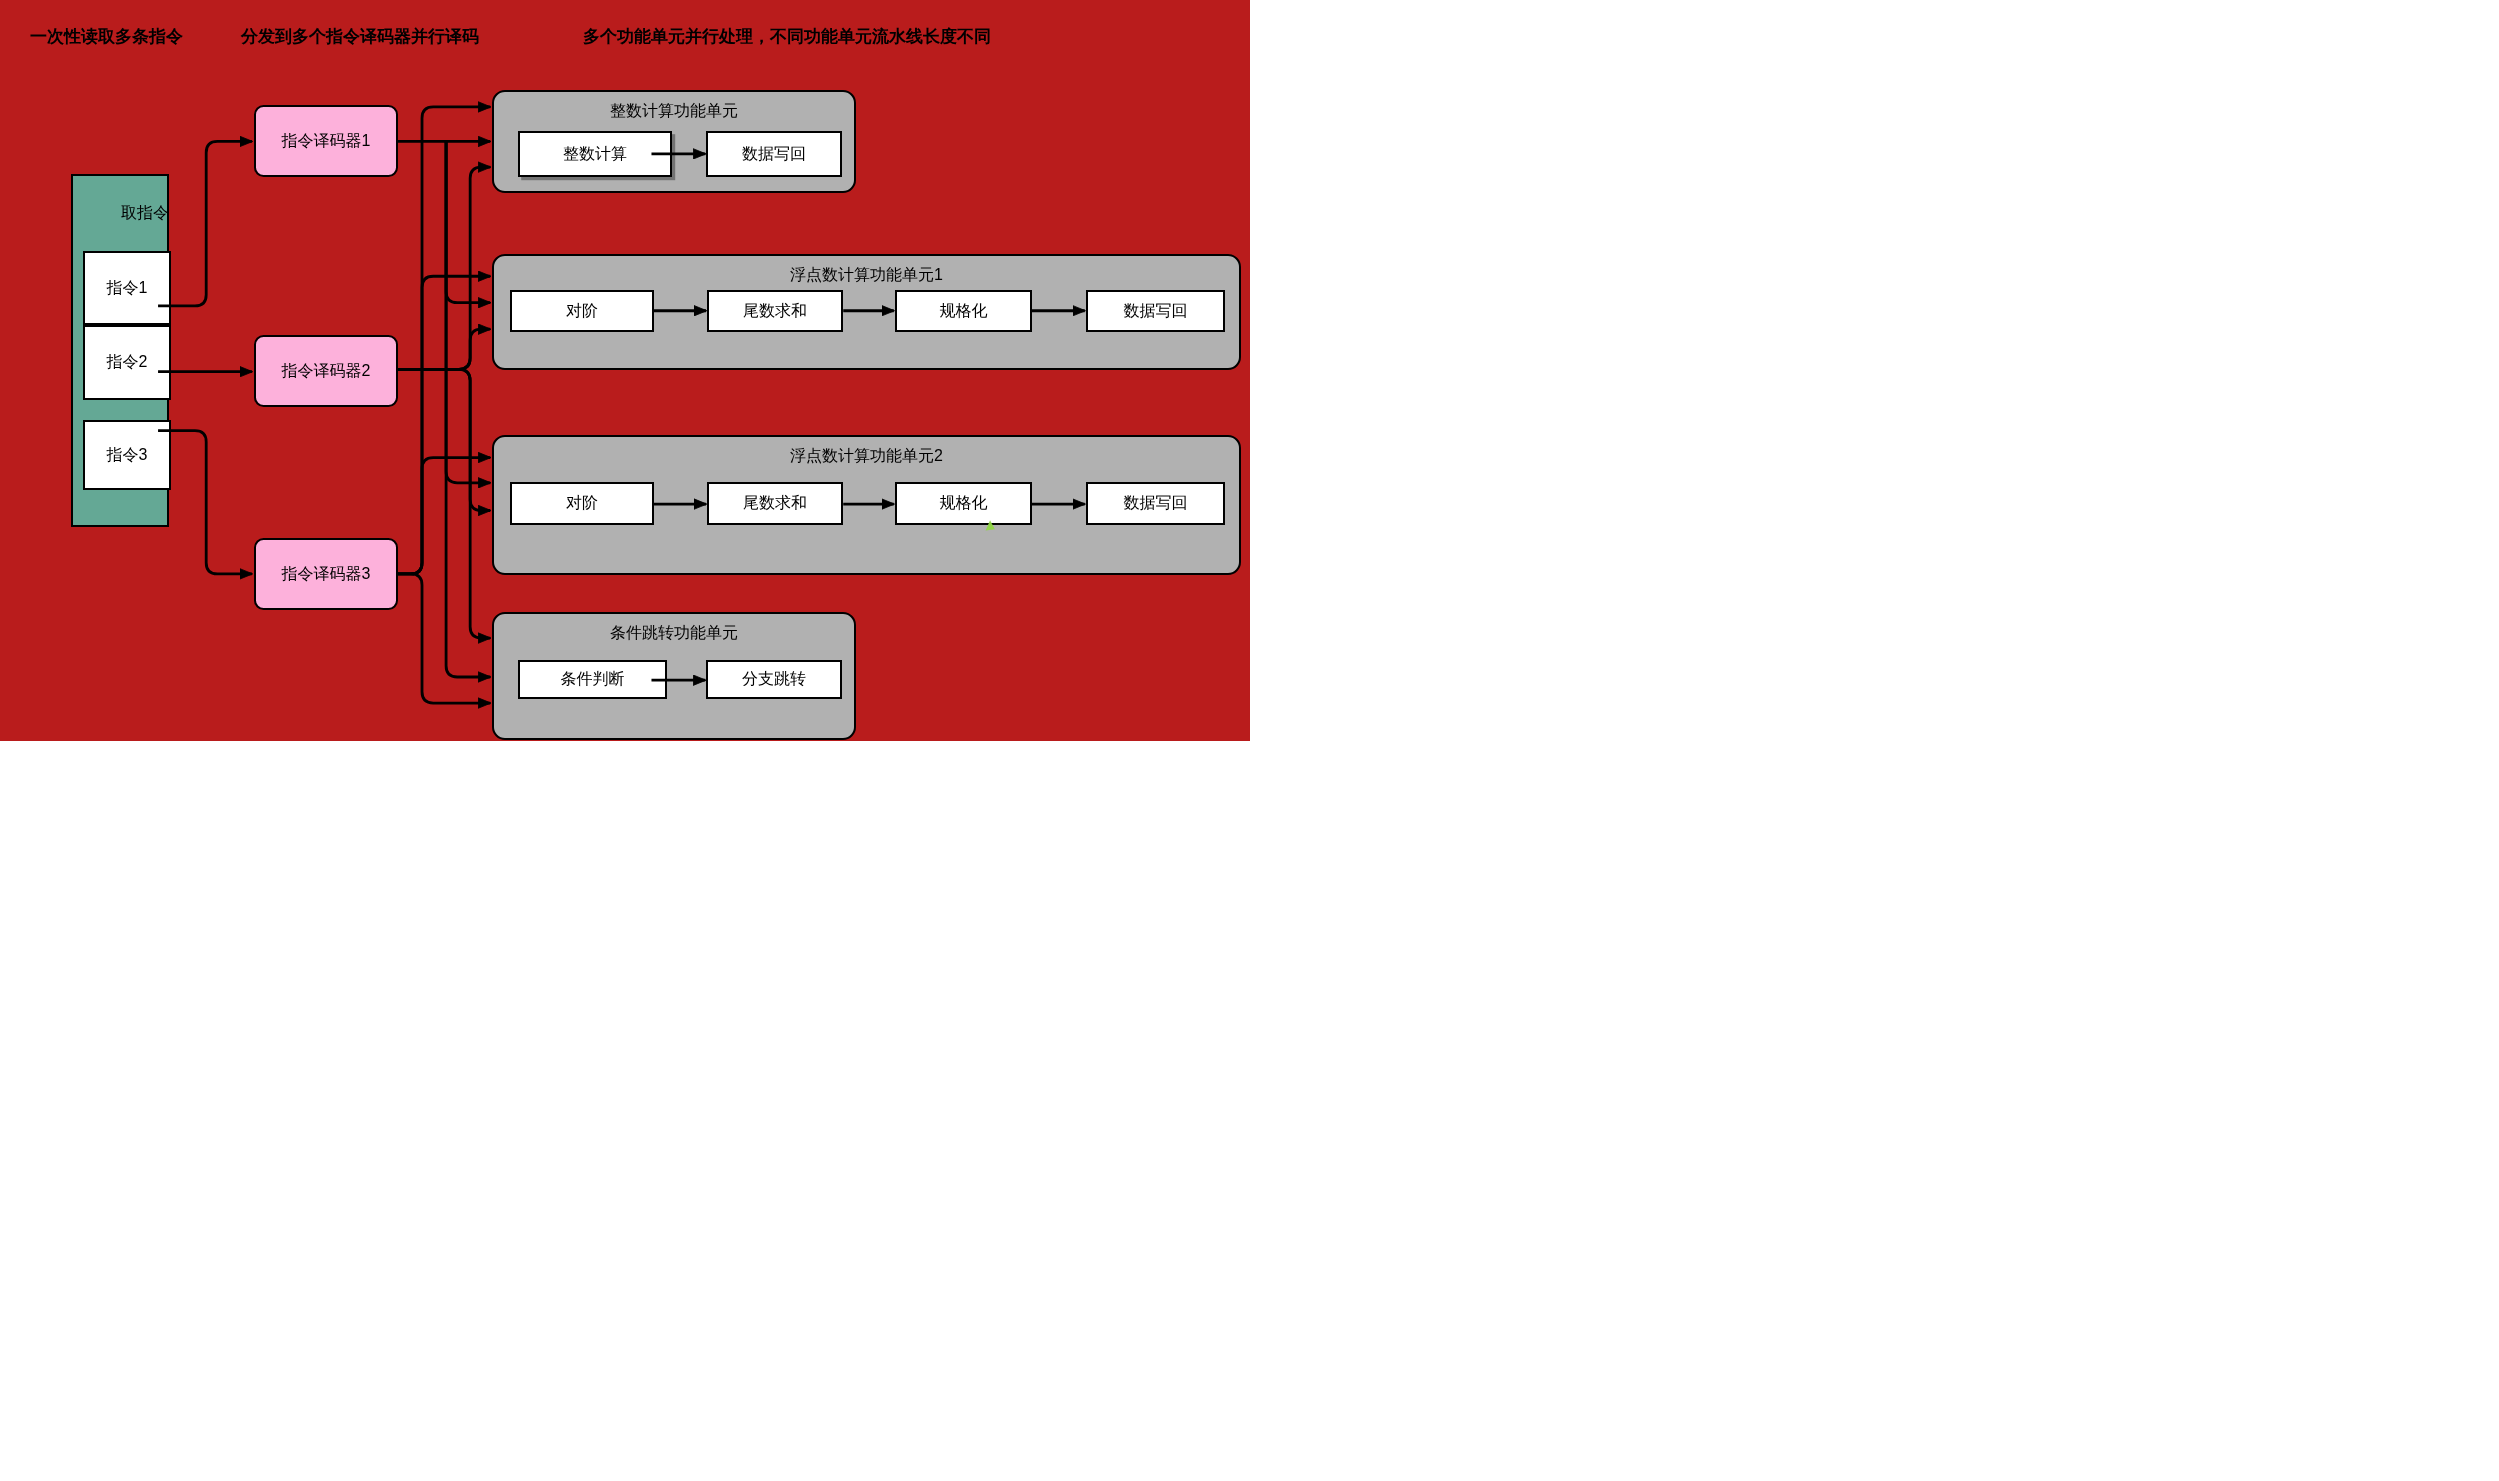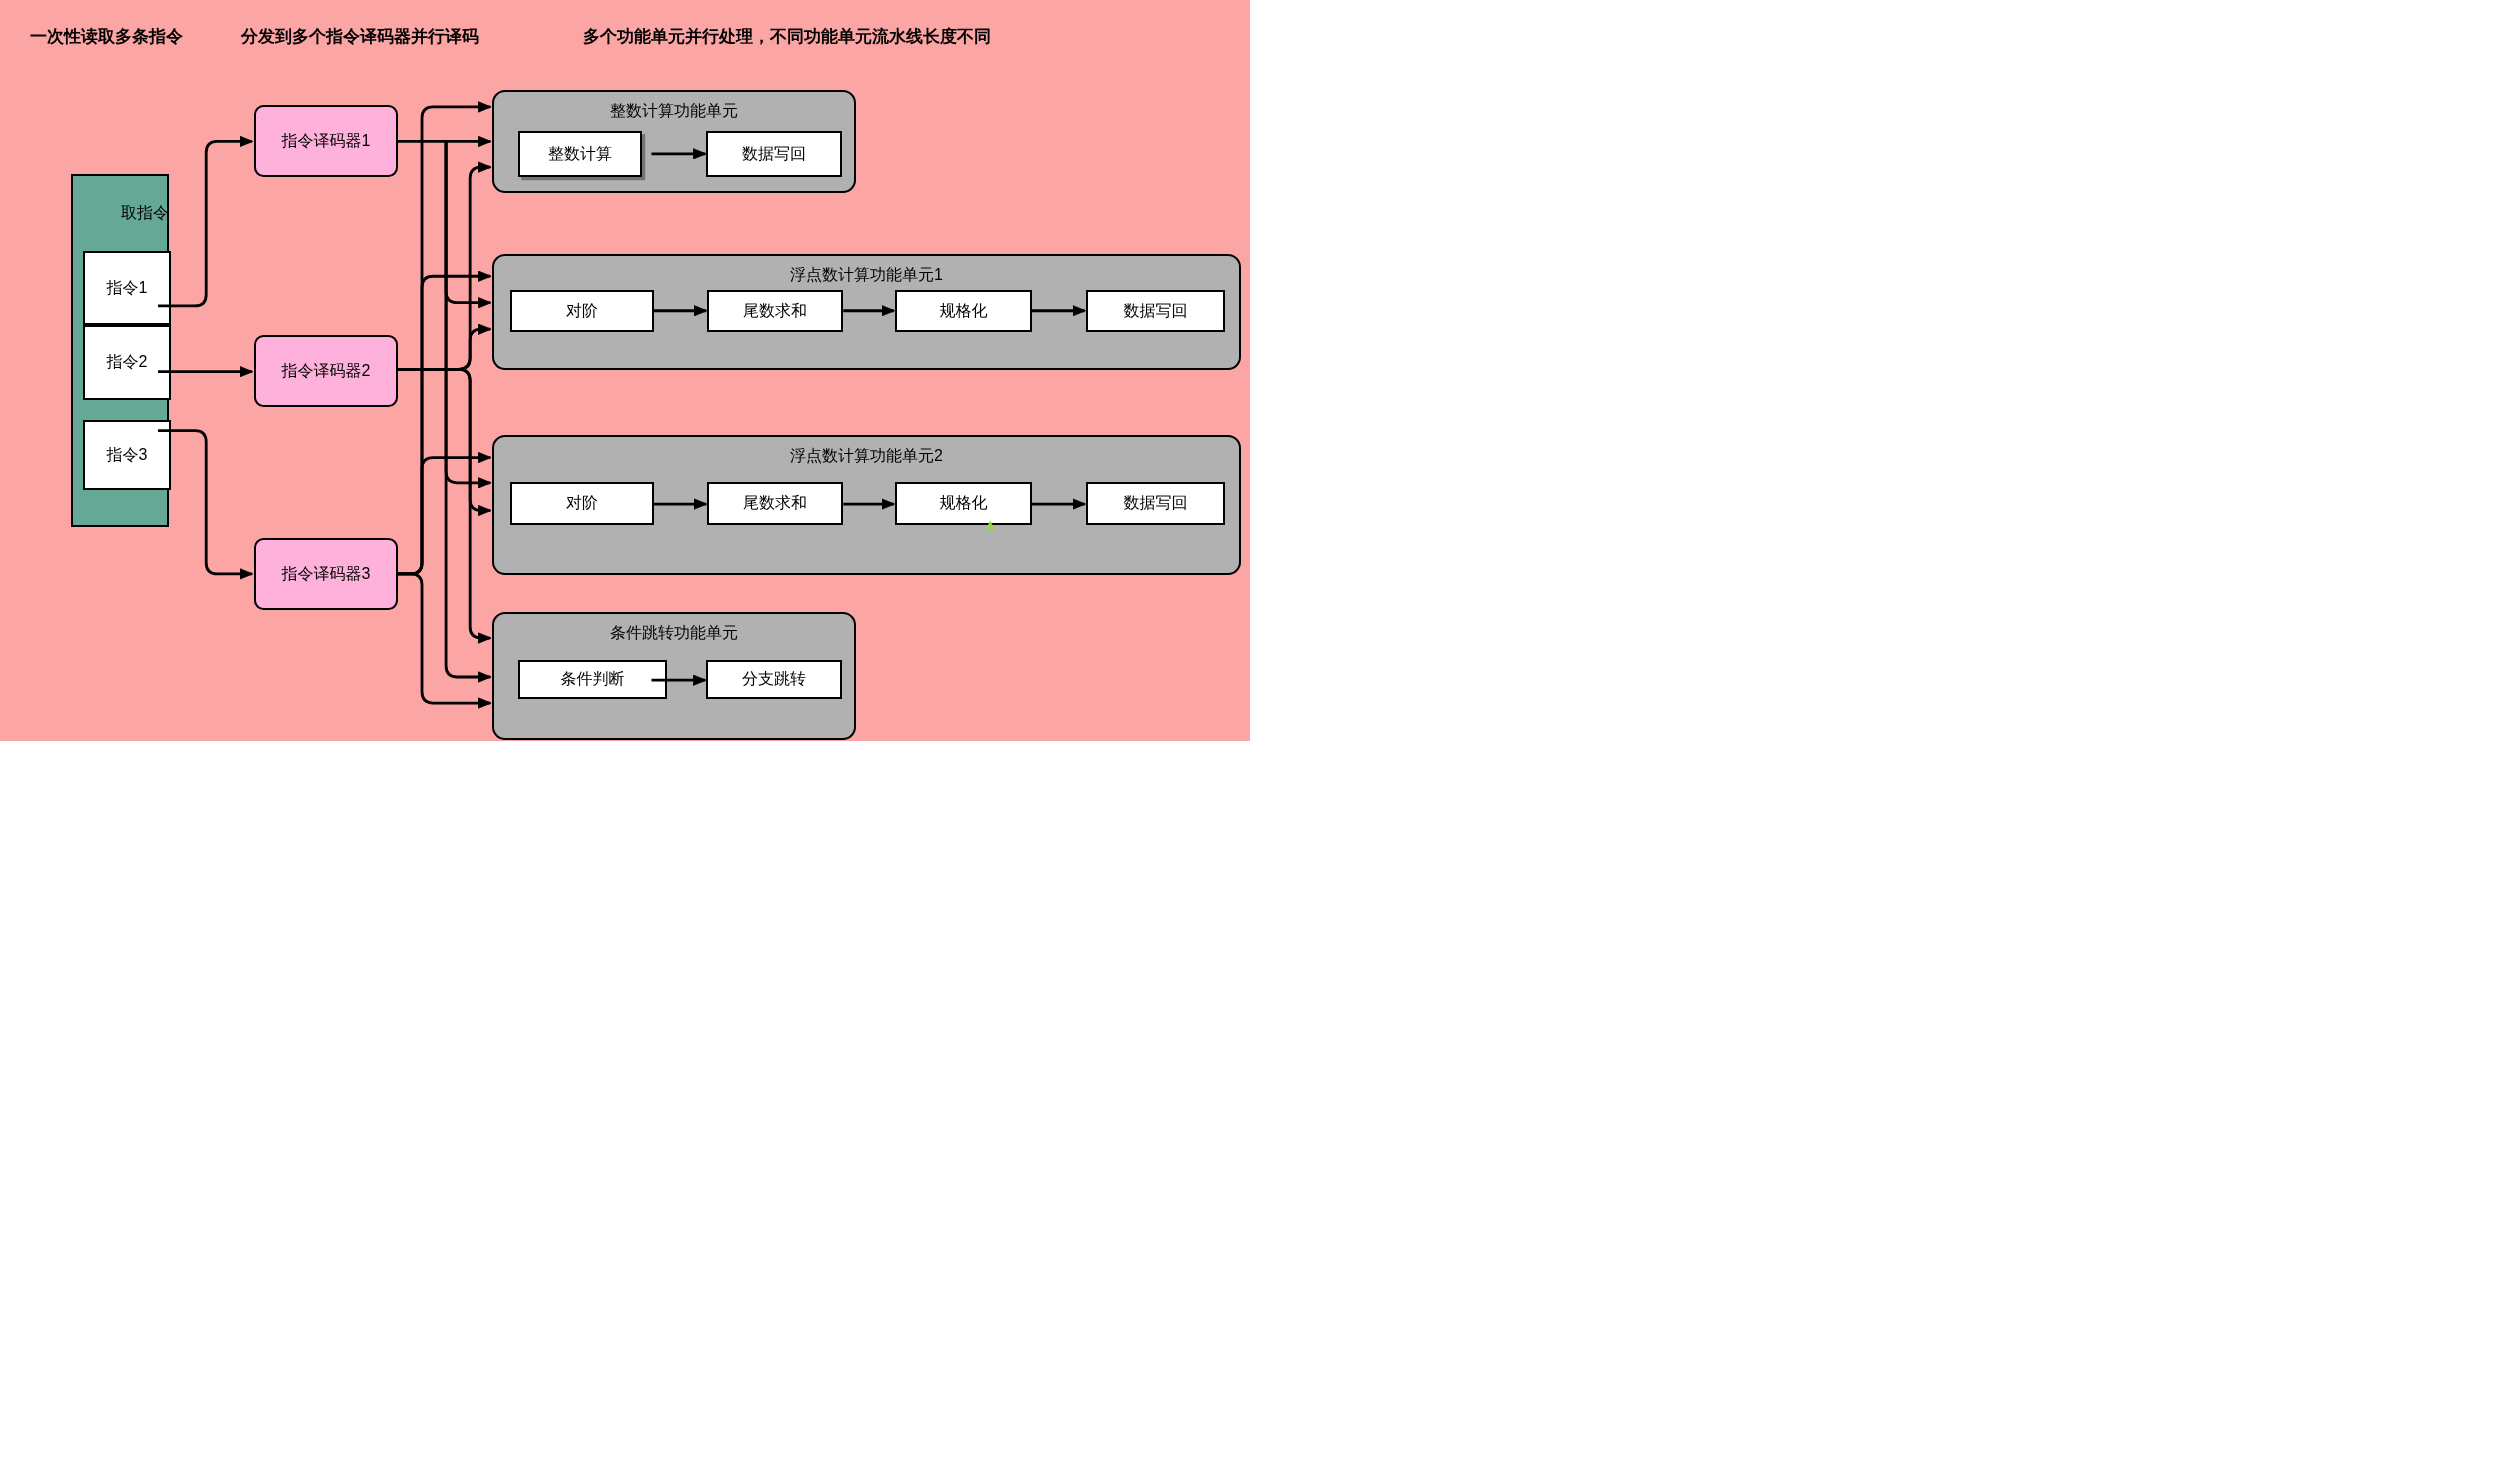--- a/index.html
+++ b/index.html
@@ -5,21 +5,21 @@
   :root{
     --fetch_fill:#64A895;
     --decoder_fill:#FDB1DB;
     --unit_fill:#B1B1B1;
     --stage_fill:#FFFFFF;
     --line:#000000;
   }
   *{box-sizing:border-box;margin:0;padding:0;}
   html,body{background:#ffffff;}
   body{font-family:"Liberation Sans","DejaVu Sans",sans-serif;color:#000;}
-  .canvas{position:relative;width:1250px;height:741px;background:#fca5a5;overflow:hidden;}
+  .canvas{position:relative;width:1250px;height:741px;background:#b91c1c;overflow:hidden;}
   .wires{position:absolute;left:0;top:0;pointer-events:none;z-index:5;}
   .annotation{position:absolute;top:25px;font-size:17px;font-weight:600;color:#000;white-space:nowrap;z-index:2;}
   .fetch-unit{position:absolute;left:71px;top:174px;width:98px;height:353px;
     background:var(--fetch_fill);border:2.4px solid var(--line);z-index:1;}
   .fetch-title{position:absolute;left:71px;top:203px;width:106px;text-align:center;
     font-size:16px;color:#000;z-index:2;padding-left:42px;}
   .instr{position:absolute;left:83px;width:88px;background:var(--stage_fill);
     border:2.4px solid var(--line);display:flex;align-items:center;justify-content:center;
     font-size:16px;white-space:nowrap;z-index:2;}
   .decoder{position:absolute;left:254px;width:144px;height:72px;background:var(--decoder_fill);
@@ -89,21 +89,21 @@
   <div class="instr" style="top:325px;height:75px">指令2</div>
   <div class="instr" style="top:420px;height:70px">指令3</div>
 
   <div class="decoder" style="top:105px">指令译码器1</div>
   <div class="decoder" style="top:335px">指令译码器2</div>
   <div class="decoder" style="top:538px">指令译码器3</div>
 
   <div class="unit" style="left:492px;top:90px;width:364px;height:103px">
     <div class="unit-title">整数计算功能单元</div>
   </div>
-  <div class="stage shadowed" style="left:518px;top:131px;width:124px;height:46px">整数计算</div>
+  <div class="stage shadowed" style="left:518px;top:131px;width:154px;height:46px">整数计算</div>
   <div class="stage" style="left:706px;top:131px;width:136px;height:46px">数据写回</div>
 
   <div class="unit" style="left:492px;top:254px;width:749px;height:116px">
     <div class="unit-title">浮点数计算功能单元1</div>
   </div>
   <div class="stage" style="left:510px;top:290px;width:144px;height:42px">对阶</div>
   <div class="stage" style="left:707px;top:290px;width:136px;height:42px">尾数求和</div>
   <div class="stage" style="left:895px;top:290px;width:137px;height:42px">规格化</div>
   <div class="stage" style="left:1086px;top:290px;width:139px;height:42px">数据写回</div>
 

